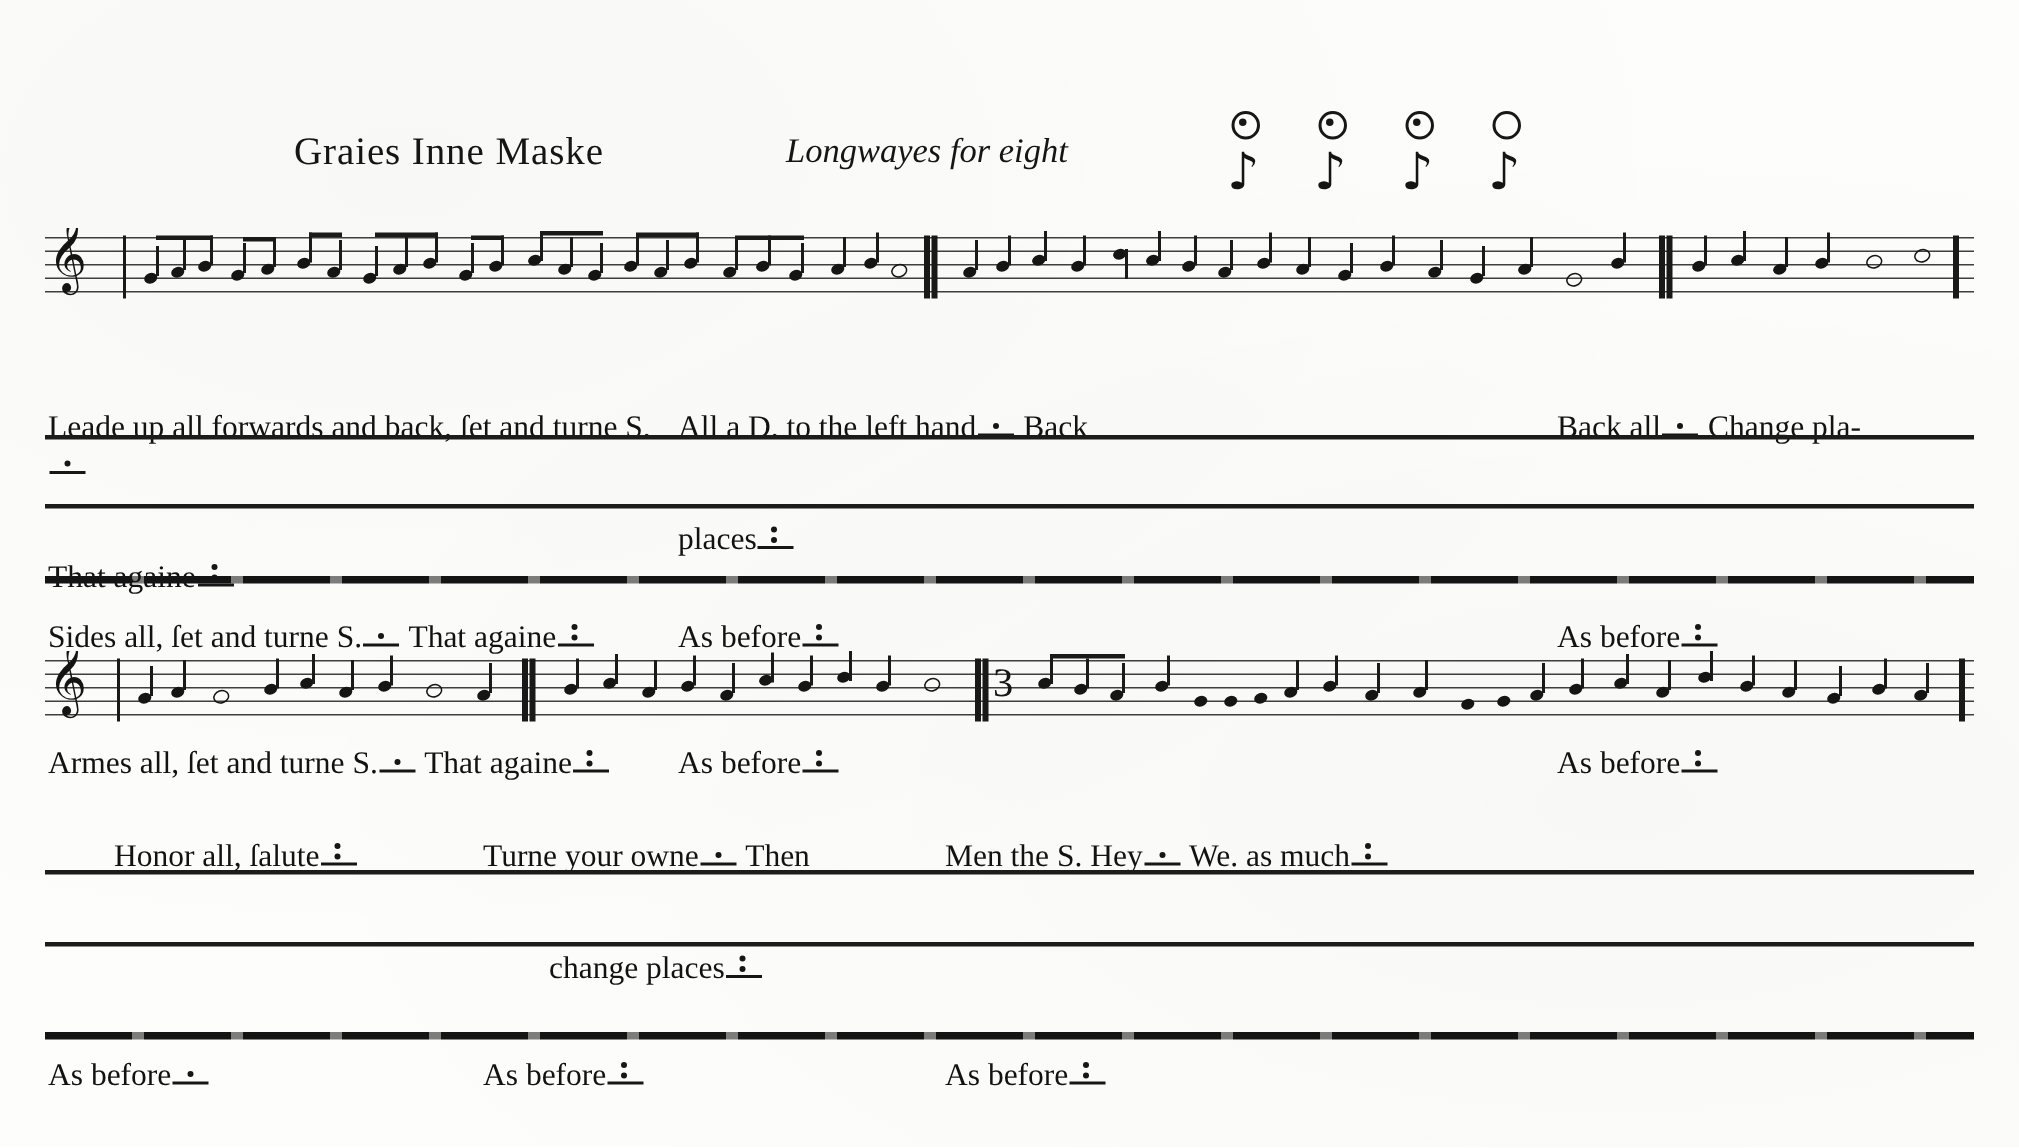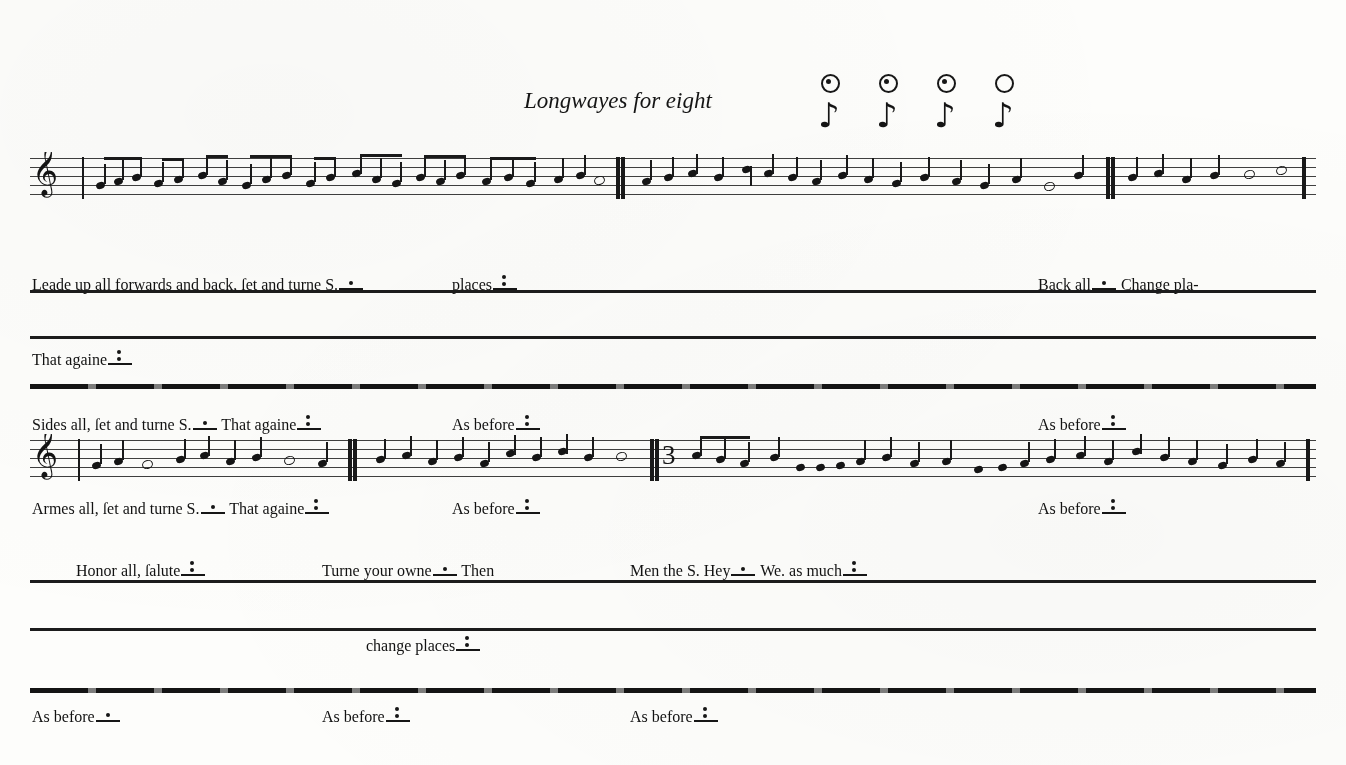--- a/index.html
+++ b/index.html
@@ -190,21 +190,21 @@
     position: absolute;
     left: 30px;
     width: 1286px;
   }
   .instr-row {
     position: relative;
     width: 100%;
   }
   .col {
     position: absolute;
-    font-size: 16px;
+    font-size: 21px;
     line-height: 25px;
     color: #121212;
     white-space: pre-wrap;
   }
   .col.c1 { left: 2px;   width: 410px; }
   .col.c2 { left: 422px; width: 318px; }
   .col.c3 { left: 742px; width: 300px; }
 
   .rule {
     position: absolute;
@@ -258,20 +258,21 @@
     box-shadow: 0 -7px 0 0 #161616;
   }
 </style>
 </head>
 <body>
 
 <div class="page">
 
 
   <div class="title-row">
+    <div class="main-title">Graies Inne Maske</div>
     <div class="subtitle">Longwayes for eight</div>
 
     <div class="time-sig-group">
       <div class="note-figure">
         <div class="circ filledish"></div>
         <div class="flagnote">♪</div>
       </div>
       <div class="note-figure">
         <div class="circ filledish"></div>
         <div class="flagnote">♪</div>
@@ -416,20 +417,21 @@
   </div>
 
   <div class="instr-block" style="top:222px; height:190px;">
 
     <div class="instr-row" style="height:62px;">
       <div class="col c1" style="top:0;">
         <div><span>Leade up all forwards and back, ſet and turne S.</span><span class="mark single"></span></div>
         <div><span>That againe</span><span class="mark dbl"></span></div>
       </div>
       <div class="col c2" style="top:0;">
+        <div><span>All a D. to the left hand</span><span class="mark single"></span> <span>Back</span></div>
         <div><span>places</span><span class="mark dbl"></span></div>
       </div>
       <div class="col c3" style="top:0; left:1008px; width:282px;">
         <div><span>Back all</span><span class="mark single"></span> <span>Change pla-</span></div>
       </div>
     </div>
     <div class="rule" style="top:68px;"></div>
 
     <div class="instr-row" style="height:38px; top:78px;">
       <div class="col c1" style="top:0;">

